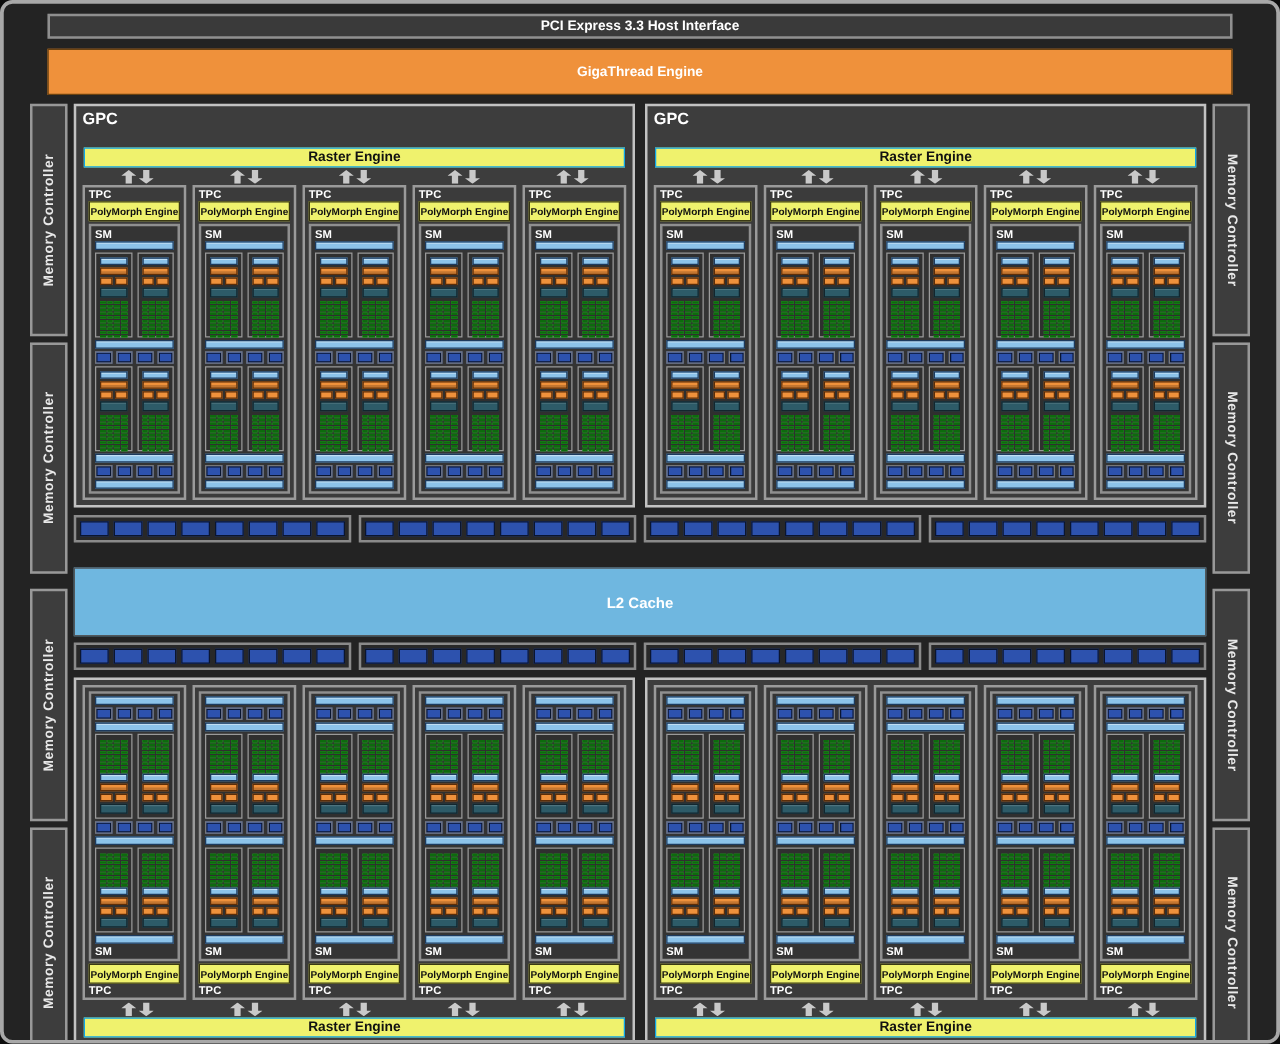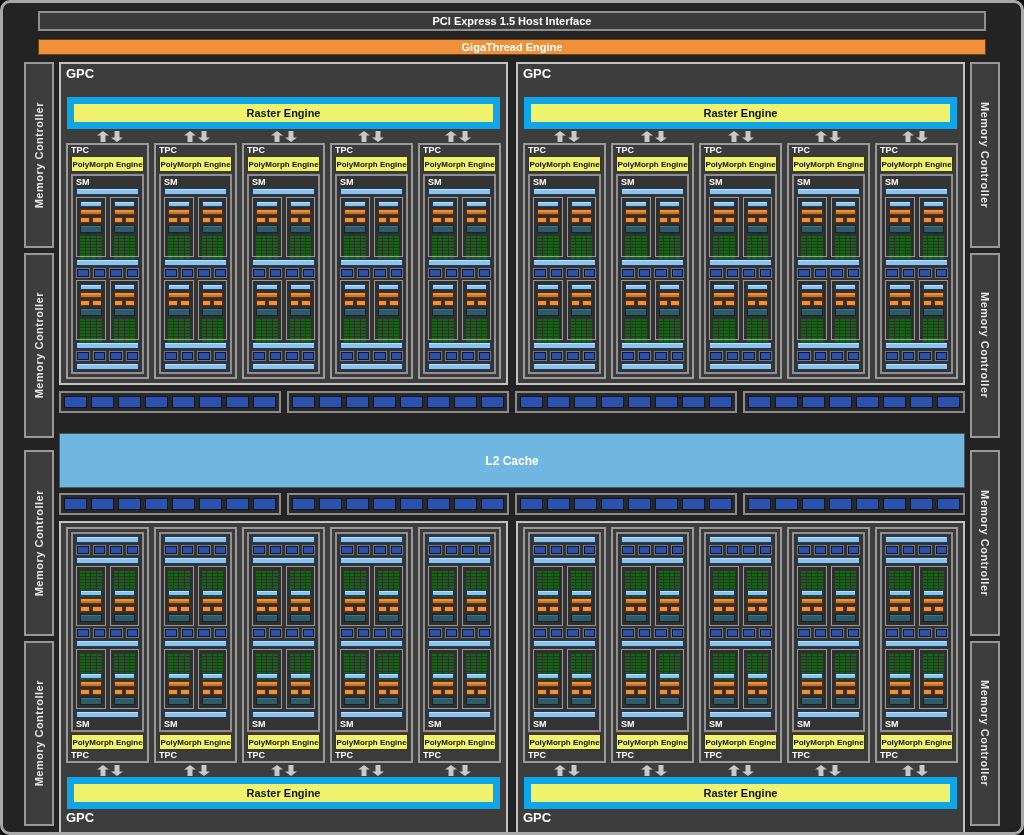--- a/index.html
+++ b/index.html
@@ -1,37 +1,37 @@
 <!DOCTYPE html>
 <html style="--background: #232323; --panel: #3D3D3D; --frame-border: #A8A8A8; --bar-dark: #3A3A3A; --orange: #EF913B; --yellow: #EFF26D; --light-blue: #8CC3EA; --l2-blue: #6FB7E0; --dark-blue: #2D52AE; --teal: #2D5B68; --green: #2FCC2F; --arrow-gray: #C9C9C9; --text-white: #FFFFFF; --text-black: #111111;"><head>
 <meta charset="utf-8">
 <style>
   html,body{margin:0;padding:0;background:#0d0d0d;}
   body{width:1024px;height:835px;position:relative;font-family:"Liberation Sans",sans-serif;}
   *{box-sizing:border-box;}
   .frame{position:absolute;inset:0;background:var(--background,#232323);border:3px solid var(--frame-border,#A8A8A8);border-radius:10px;padding-top:8px;overflow:hidden;}
   .bar{margin:0 35px;display:flex;align-items:center;justify-content:center;font-weight:bold;white-space:nowrap;}
   .pci{height:20px;background:var(--bar-dark,#3A3A3A);border:2px solid #8f8f8f;color:var(--text-white,#fff);font-size:11px;}
-  .giga{margin-top:8px;height:16px;background:var(--orange,#EF913B);border:1px solid #6b4210;color:var(--text-white,#fff);font-size:11px;}
+  .giga{margin-top:8px;height:37px;background:var(--orange,#EF913B);border:1px solid #6b4210;color:var(--text-white,#fff);font-size:11px;}
   .main{display:flex;margin:7px 21px 0 21px;height:764px;}
   .mc-col{width:30px;display:flex;flex-direction:column;}
   .mc{flex:1;border:2px solid #989898;background:var(--panel,#3D3D3D);display:flex;align-items:center;justify-content:center;overflow:hidden;}
   .mc:nth-child(2){margin-top:5px;}
   .mc:nth-child(3){margin-top:12px;}
   .mc:nth-child(4){margin-top:5px;}
   .mc span{color:#e8e8e8;font-size:11px;font-weight:bold;white-space:nowrap;letter-spacing:.5px;}
   .mc-col.left .mc span{writing-mode:vertical-rl;transform:rotate(180deg);}
   .mc-col.right .mc span{writing-mode:vertical-rl;}
   .center{flex:1;margin:0 5px;display:flex;flex-direction:column;}
   .gpc-row{display:flex;height:323px;}
   .gpc + .gpc{margin-left:8px;}
   .gpc{flex:1;border:2px solid #c2c2c2;background:var(--panel,#3D3D3D);padding:1px 5px 4px 5px;display:flex;flex-direction:column;}
   .gpc.bottom{padding:4px 5px 1px 5px;}
   .gpc-label{color:var(--text-white,#fff);font-weight:bold;font-size:13px;height:32px;line-height:17px;}
-  .raster{height:32px;background:var(--yellow,#EFF26D);border:7px solid #0ea5e9;color:var(--text-black,#111);font-weight:bold;font-size:11px;display:flex;align-items:center;justify-content:center;margin:0 1px;}
+  .raster{height:16px;background:var(--yellow,#EFF26D);border:1px solid #0ea5e9;color:var(--text-black,#111);font-weight:bold;font-size:11px;display:flex;align-items:center;justify-content:center;margin:0 1px;}
   .arrows-row{height:14px;display:flex;}
   .arrow-cell{flex:1;display:flex;align-items:center;justify-content:center;}
   .arrow-cell svg{fill:var(--arrow-gray,#C9C9C9);}
   .tpc-row{flex:1;display:flex;gap:5px;min-height:0;}
   .tpc{flex:1;border:2px solid #9a9a9a;background:#3b3b3b;padding:0 3px;display:flex;flex-direction:column;min-width:0;}
   .tpc-label{color:var(--text-white,#fff);font-weight:bold;font-size:9px;height:11px;line-height:11px;flex:none;}
   .pm{height:16px;flex:none;background:var(--yellow,#EFF26D);border:1px solid #3a3a12;color:var(--text-black,#111);font-weight:bold;font-size:8px;display:flex;align-items:center;justify-content:center;overflow:hidden;margin-bottom:2px;}
   .gpc.bottom .pm{margin-bottom:0;margin-top:2px;}
   .sm{flex:1;border:2px solid #8f8f8f;background:#343434;padding:1px 3px;display:flex;flex-direction:column;margin-bottom:3px;min-height:0;}
   .gpc.bottom .sm{margin-bottom:0;margin-top:3px;}
@@ -52,21 +52,21 @@
   .xrow.b{margin-top:5px;margin-bottom:6px;}
   .xgroup{flex:1;border:2px solid #8a8a8a;background:#282828;display:flex;gap:4px;padding:3px;}
   .xseg{flex:1;background:var(--dark-blue,#2D52AE);border:1px solid #0a1530;}
   .l2{height:55px;margin-top:20px;flex:none;background:var(--l2-blue,#6FB7E0);border:1px solid #50575c;color:var(--text-white,#fff);font-weight:bold;font-size:12px;display:flex;align-items:center;justify-content:center;}
 </style>
 </head>
 <body>
 
 <div class="frame">
   <div class="bar pci">
-    <span>PCI Express 1.5 Host Interface</span>
+    <span>PCI Express 3.3 Host Interface</span>
   </div>
   <div class="bar giga">
     <span>GigaThread Engine</span>
   </div>
   <div class="main">
     <div class="mc-col left" id="mc-left">
         <div class="mc">
           <span>Memory Controller</span>
         </div>
         <div class="mc">

